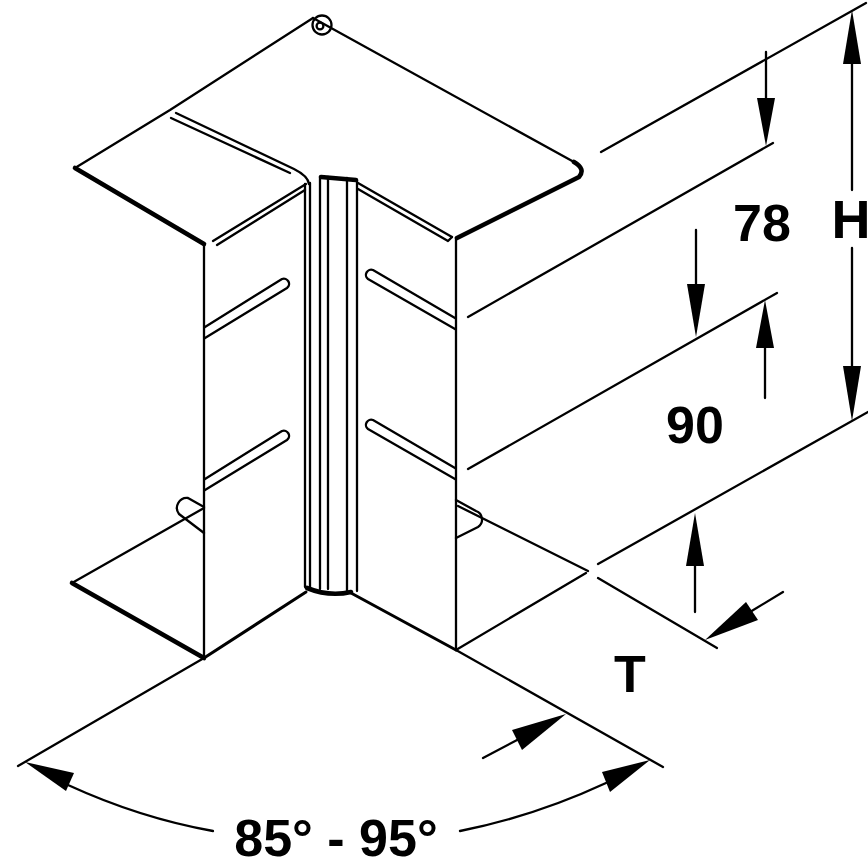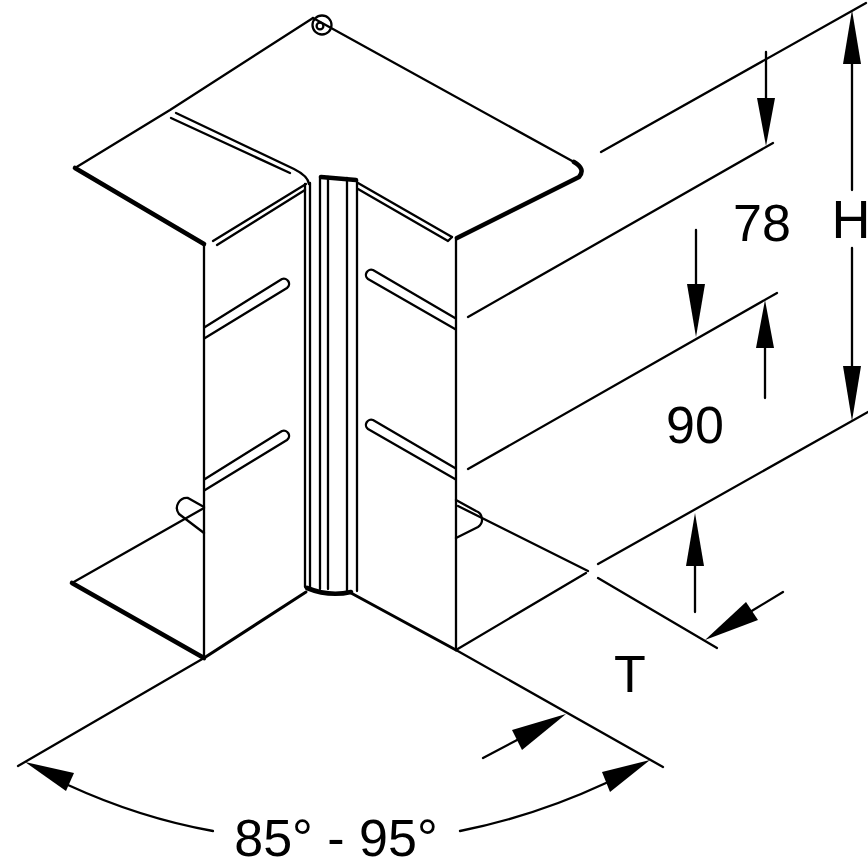--- a/index.html
+++ b/index.html
@@ -6,20 +6,21 @@
     margin: 0;
     padding: 0;
     background: #ffffff;
   }
   #stage {
     position: relative;
     width: 868px;
     height: 859px;
     background: #ffffff;
     overflow: hidden;
+    font-weight: bold;
   }
   svg { display: block; }
   .ln   { stroke: #000; stroke-width: 2.3; fill: none; stroke-linecap: round; stroke-linejoin: round; }
   .lnm  { stroke: #000; stroke-width: 3;   fill: none; stroke-linecap: round; stroke-linejoin: round; }
   .lnk  { stroke: #000; stroke-width: 4.6; fill: none; stroke-linecap: round; stroke-linejoin: round; }
   .arr  { fill: #000; stroke: none; }
   .dim-label {
     font-family: "Liberation Sans", "DejaVu Sans", sans-serif;
     font-size: 52px;
     fill: #000;

